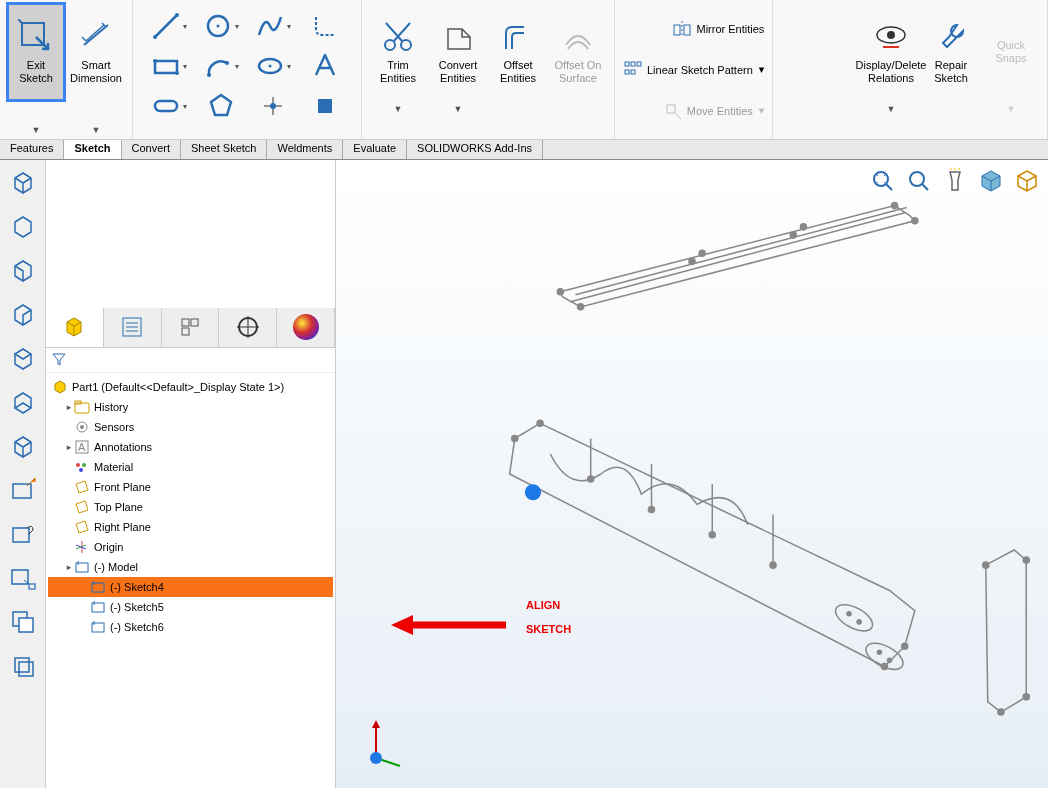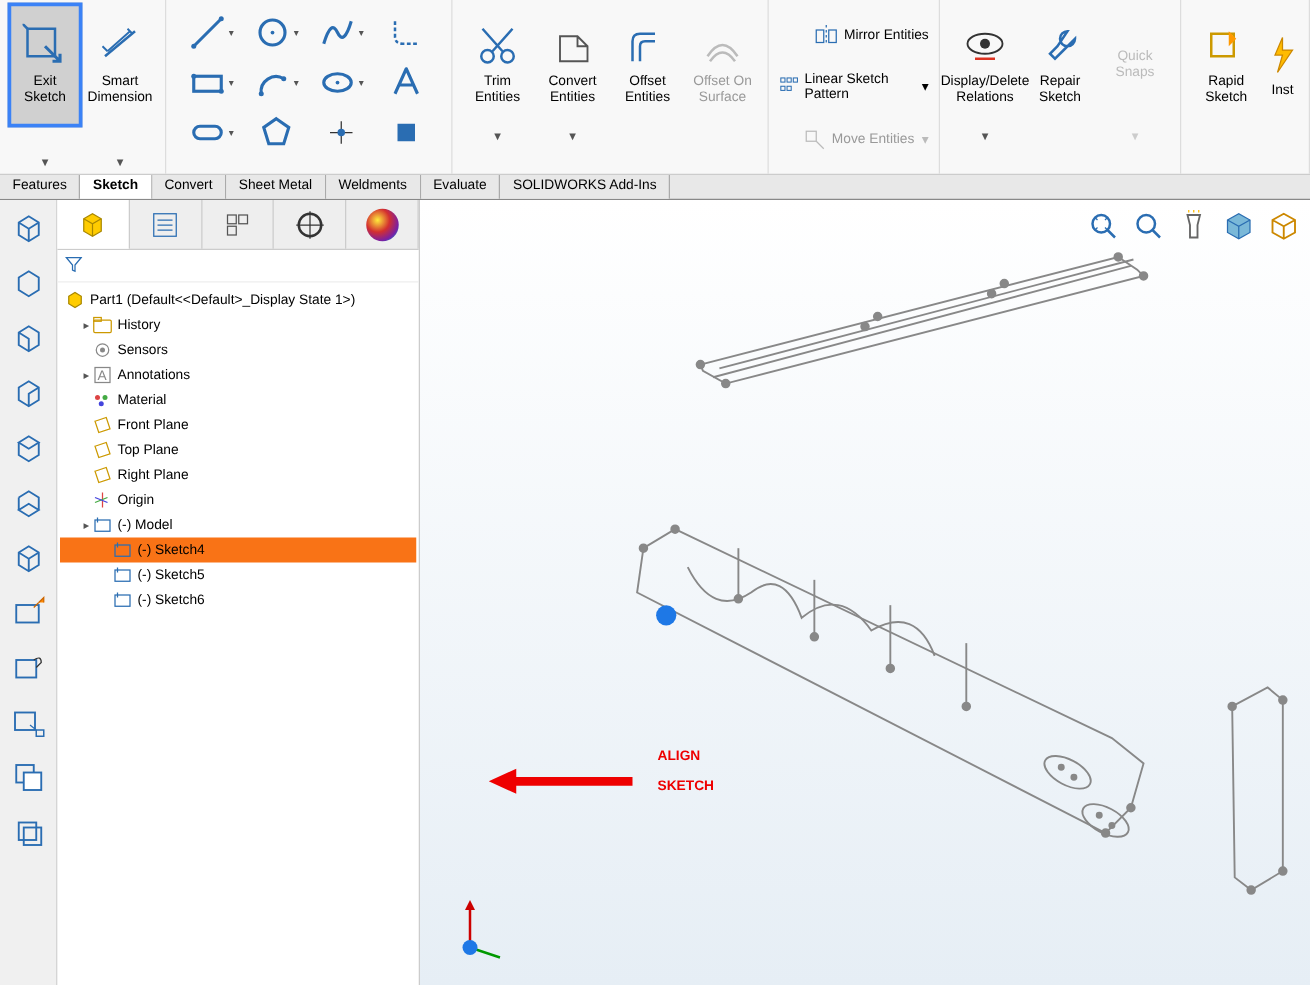--- a/index.html
+++ b/index.html
@@ -32,21 +32,21 @@
 .cmd-tabs { display: flex; border-bottom: 1px solid #888; background: #e8e8e8; height: 20px; }
 .cmd-tab { padding: 2px 10px; border-right: 1px solid #aaa; cursor: pointer; background: #e8e8e8; }
 .cmd-tab.active { background: #fff; font-weight: bold; }
 
 
 .main { display: flex; height: calc(788px - 160px); position: relative; }
 .left-toolbar { width: 46px; background: #f0f0f0; display: flex; flex-direction: column; align-items: center; padding: 4px 0; gap: 8px; border-right: 1px solid #ccc; }
 .left-toolbar .tb-btn { width: 36px; height: 36px; display: flex; align-items: center; justify-content: center; cursor: pointer; }
 .left-toolbar .tb-btn svg { width: 28px; height: 28px; }
 
-.feature-panel { width: 290px; background: #fff; border-right: 1px solid #ccc; display: flex; flex-direction: column; }
+.feature-panel { width: 290px; background: #fff; border-right: 1px solid #ccc; display: flex; flex-direction: column; justify-content: center; }
 .panel-tabs { display: flex; height: 40px; border-bottom: 1px solid #ccc; background: #eee; }
 .ptab { flex: 1; display: flex; align-items: center; justify-content: center; border-right: 1px solid #ccc; cursor: pointer; }
 .ptab.active { background: #fff; }
 .ptab svg, .ptab .sphere { width: 26px; height: 26px; }
 .sphere { border-radius: 50%; background: radial-gradient(circle at 35% 35%, #ffeb3b, #d32f2f 40%, #7b1fa2 70%, #0288d1 90%); }
 
 .filter-row { padding: 4px 6px; border-bottom: 1px solid #eee; }
 .filter-row svg { width: 14px; height: 14px; }
 
 .tree { padding: 4px 2px; overflow: auto; }
@@ -268,44 +268,27 @@
         <span class="label" style="color:#bbb">Quick Snaps</span>
       </div>
     </div>
     <div style="display:flex;width:100%;">
       <span class="drop-arrow" style="flex:1;text-align:center">▼</span>
       <span class="drop-arrow" style="flex:1;text-align:center">&nbsp;</span>
       <span class="drop-arrow" style="flex:1;text-align:center;color:#ccc">▼</span>
     </div>
   </div>
 
-  <div class="ribbon-group">
-    <div style="display:flex">
-      <div class="big-btn">
-        <svg class="icon-lg" viewBox="0 0 36 36">
-            <rect x="6" y="8" width="18" height="18" fill="none" stroke="#c90" stroke-width="2"></rect>
-            <path d="M20 6 L26 12 L20 18 Z" fill="#f90"></path>
-          </svg>
-        <span class="label">Rapid Sketch</span>
-      </div>
-      <div class="big-btn" style="width:30px;overflow:hidden">
-        <svg class="icon-lg" viewBox="0 0 36 36">
-            <path d="M18 4 L12 18 L18 18 L14 32 L26 14 L18 14 Z" fill="#fb0" stroke="#c80"></path>
-          </svg>
-        <span class="label">Inst</span>
-      </div>
-    </div>
-  </div>
 </div>
 
 <div class="cmd-tabs" id="cmd-tabs">
     <div class="cmd-tab">Features</div>
     <div class="cmd-tab active">Sketch</div>
     <div class="cmd-tab">Convert</div>
-    <div class="cmd-tab">Sheet Metal</div>
+    <div class="cmd-tab">Sheet Sketch</div>
     <div class="cmd-tab">Weldments</div>
     <div class="cmd-tab">Evaluate</div>
     <div class="cmd-tab">SOLIDWORKS Add-Ins</div>
   </div>
 
 <div class="main">
 
   <div class="left-toolbar">
     <div class="tb-btn">
         <svg viewBox="0 0 28 28">

